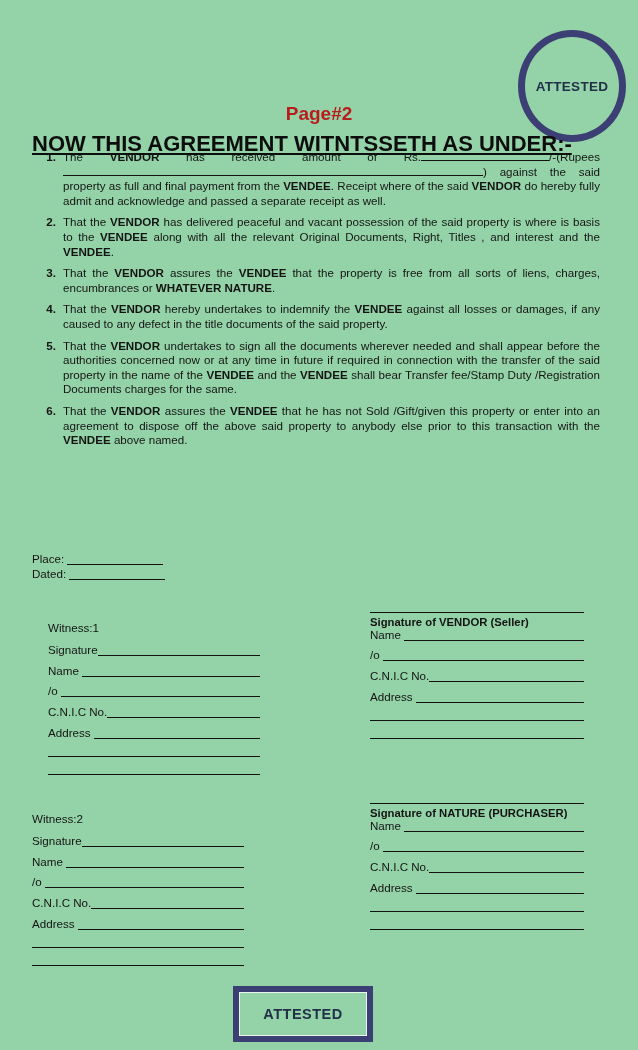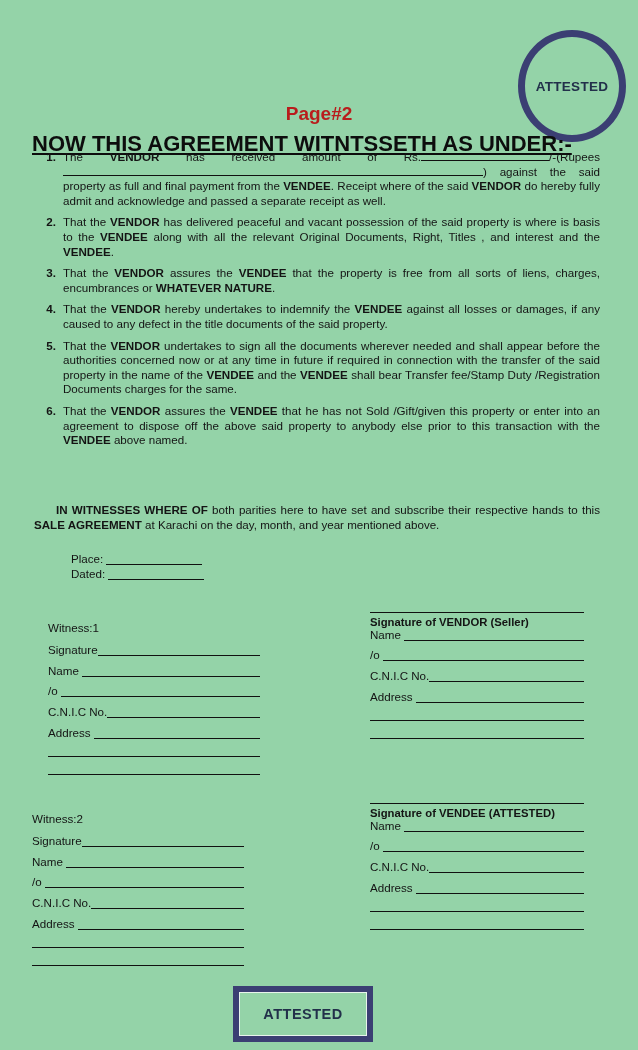--- a/index.html
+++ b/index.html
@@ -122,21 +122,21 @@
   .witness-para b { font-weight: bold; }
 
   
   .place-dated {
     position: absolute;
     left: 32px;
     top: 551px;
     font-size: 11.6px;
     line-height: 15px;
   }
-  .place-dated .row { white-space: nowrap; margin-left: 39px; }
+  .place-dated .row { white-space: nowrap; }
   .pd-line {
     display: inline-block;
     width: 96px;
     border-bottom: 1px solid #111;
     vertical-align: -2px;
     margin-left: 3px;
   }
 
   
   .sig-block {
@@ -252,21 +252,20 @@
       <div class="clause">
         <div class="clause-num">5.</div>
         <div class="clause-body">That  the <b>VENDOR</b> undertakes to sign all the documents wherever needed and shall appear before the authorities concerned now or at any time in future if required in connection with the transfer of the said property in the name of the <b>VENDEE</b> and the <b>VENDEE</b> shall bear Transfer fee/Stamp Duty /Registration Documents charges for the same.</div>
       </div>
       <div class="clause">
         <div class="clause-num">6.</div>
         <div class="clause-body">That the <b>VENDOR</b> assures the <b>VENDEE</b> that he has not Sold /Gift/given this property or enter into an agreement to dispose off the above said property to anybody else prior to this transaction with the <b>VENDEE</b> above named.</div>
       </div>
     </div>
 
-  <div class="witness-para" id="witness-para"><b>IN WITNESSES WHERE OF</b> both parities here to have set and subscribe their respective hands to this <b>SALE AGREEMENT</b> at Karachi on the day, month, and year mentioned above.</div>
 
   <div class="place-dated">
     <div class="row">
       <span>Place:</span><span class="pd-line"></span>
     </div>
     <div class="row">
       <span>Dated:</span><span class="pd-line"></span>
     </div>
   </div>
 
@@ -340,21 +339,21 @@
     <div class="fld">
       <span class="fld-label">Address</span>
       <span class="fld-rule"></span>
     </div>
     <div class="rule-only"></div>
     <div class="rule-only"></div>
   </div>
 
   <div class="sig-block blk-v2">
     <div class="top-rule"></div>
-    <div class="sig-title-bold">Signature of VENDEE (ATTESTED)</div>
+    <div class="sig-title-bold">Signature of NATURE (PURCHASER)</div>
     <div class="fld fld-tight">
       <span class="fld-label">Name</span>
       <span class="fld-rule"></span>
     </div>
     <div class="fld">
       <span class="fld-label">/o</span>
       <span class="fld-rule"></span>
     </div>
     <div class="fld">
       <span class="fld-label">C.N.I.C No.</span>

